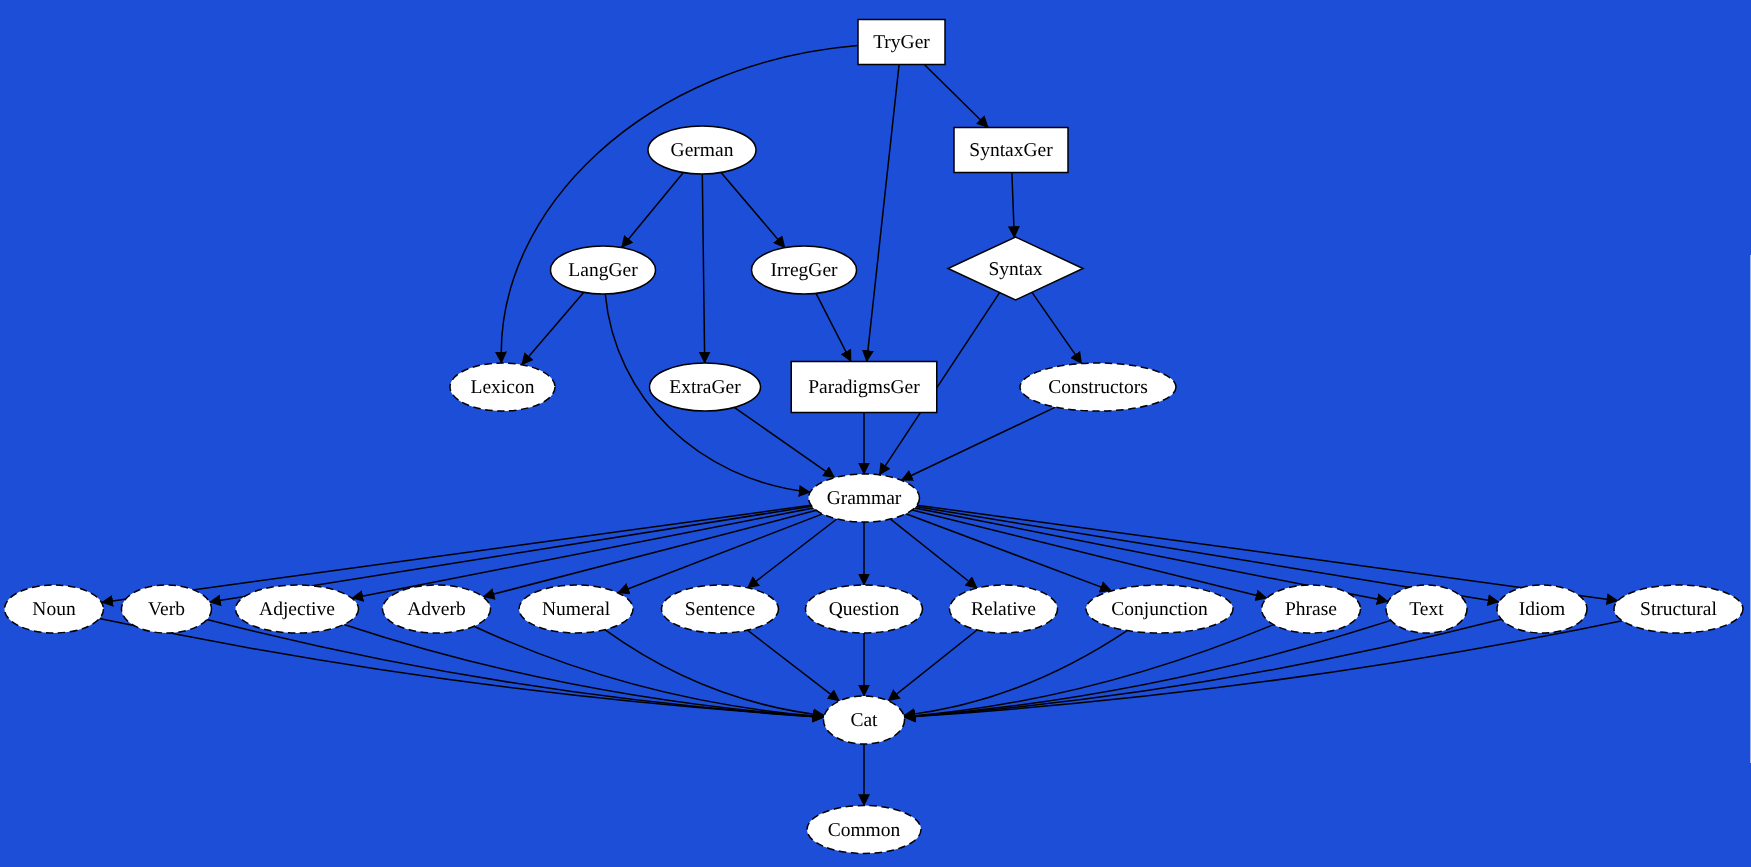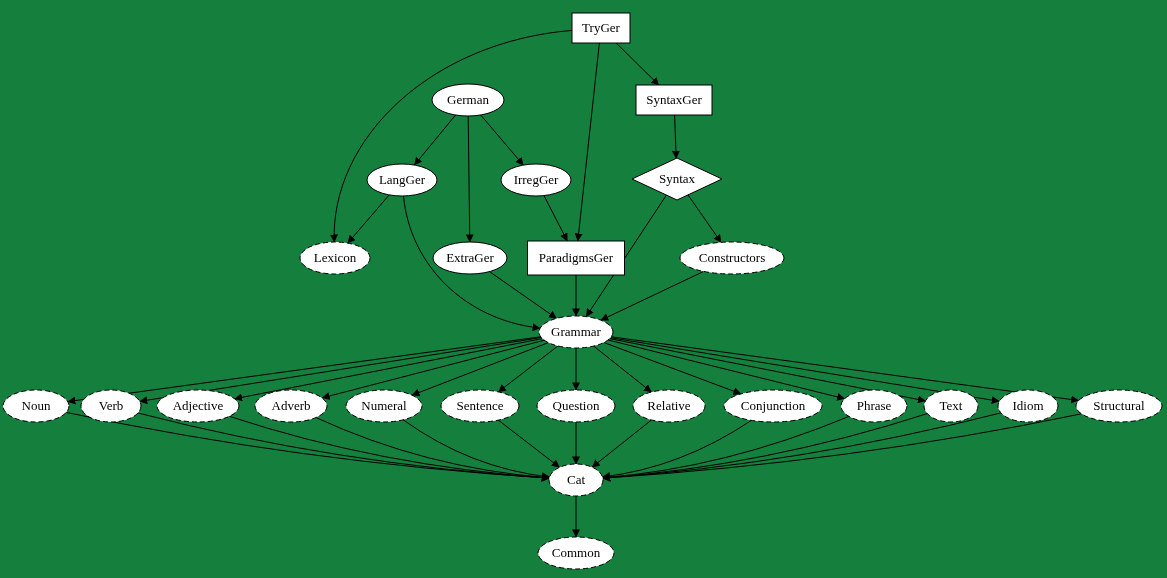--- a/index.html
+++ b/index.html
@@ -5,21 +5,21 @@
   html, body {
     margin: 0;
     padding: 0;
     background: #ffffff;
     font-family: "Liberation Serif", "DejaVu Serif", serif;
   }
   .canvas {
     position: relative;
     width: 1167px;
     height: 578px;
-    background: #15803d;
+    background: #1d4ed8;
     overflow: hidden;
   }
   svg { display: block; }
   .edge {
     fill: none;
     stroke: #000;
     stroke-width: 1;
   }
   .node-shape {
     fill: #ffffff;

